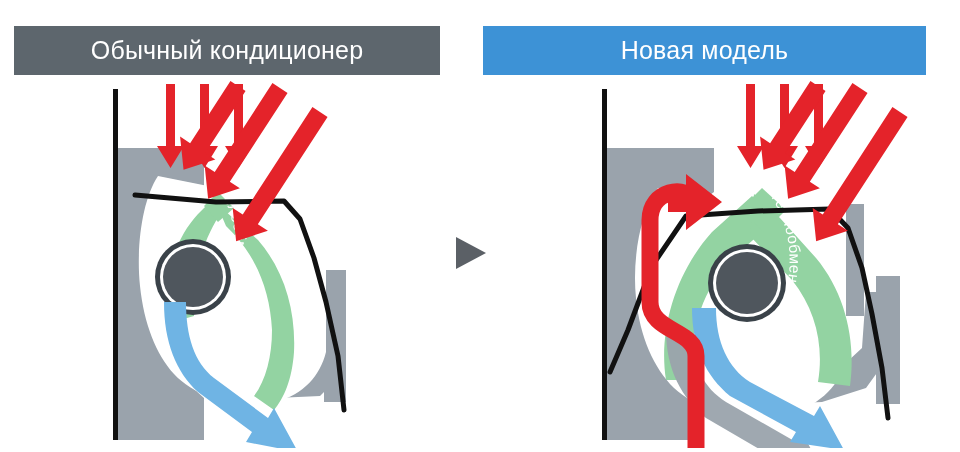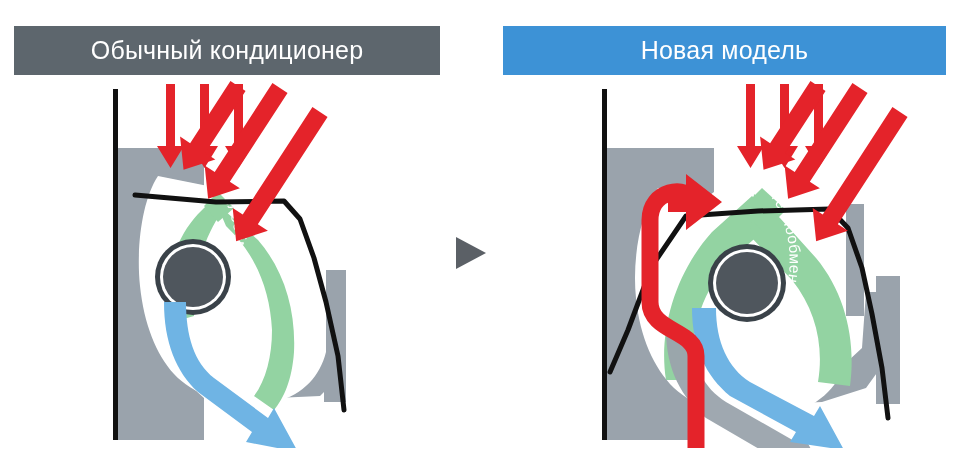--- a/index.html
+++ b/index.html
@@ -11,21 +11,21 @@
   .stage{position:absolute;inset:0;}
 
   
   .hdr{
     position:absolute;top:26px;height:49px;
     display:flex;align-items:center;justify-content:center;
     color:#ffffff;font-size:25px;letter-spacing:.2px;line-height:1;
     white-space:nowrap;
   }
   .hdr-left{left:14px;width:426px;background:#5d666d;}
-  .hdr-right{left:503px;width:443px;background:#3d92d6;}
+  .hdr-right{left:483px;width:443px;background:#3d92d6;}
 
   
   .panel{position:absolute;top:80px;height:368px;}
   .panel-left{left:8px;width:440px;}
   .panel-right{left:500px;width:452px;}
   .panel svg{display:block;width:100%;height:100%;}
 
   
   .sep{position:absolute;left:452px;top:228px;width:44px;height:50px;}
   .sep svg{display:block;width:100%;height:100%;}

